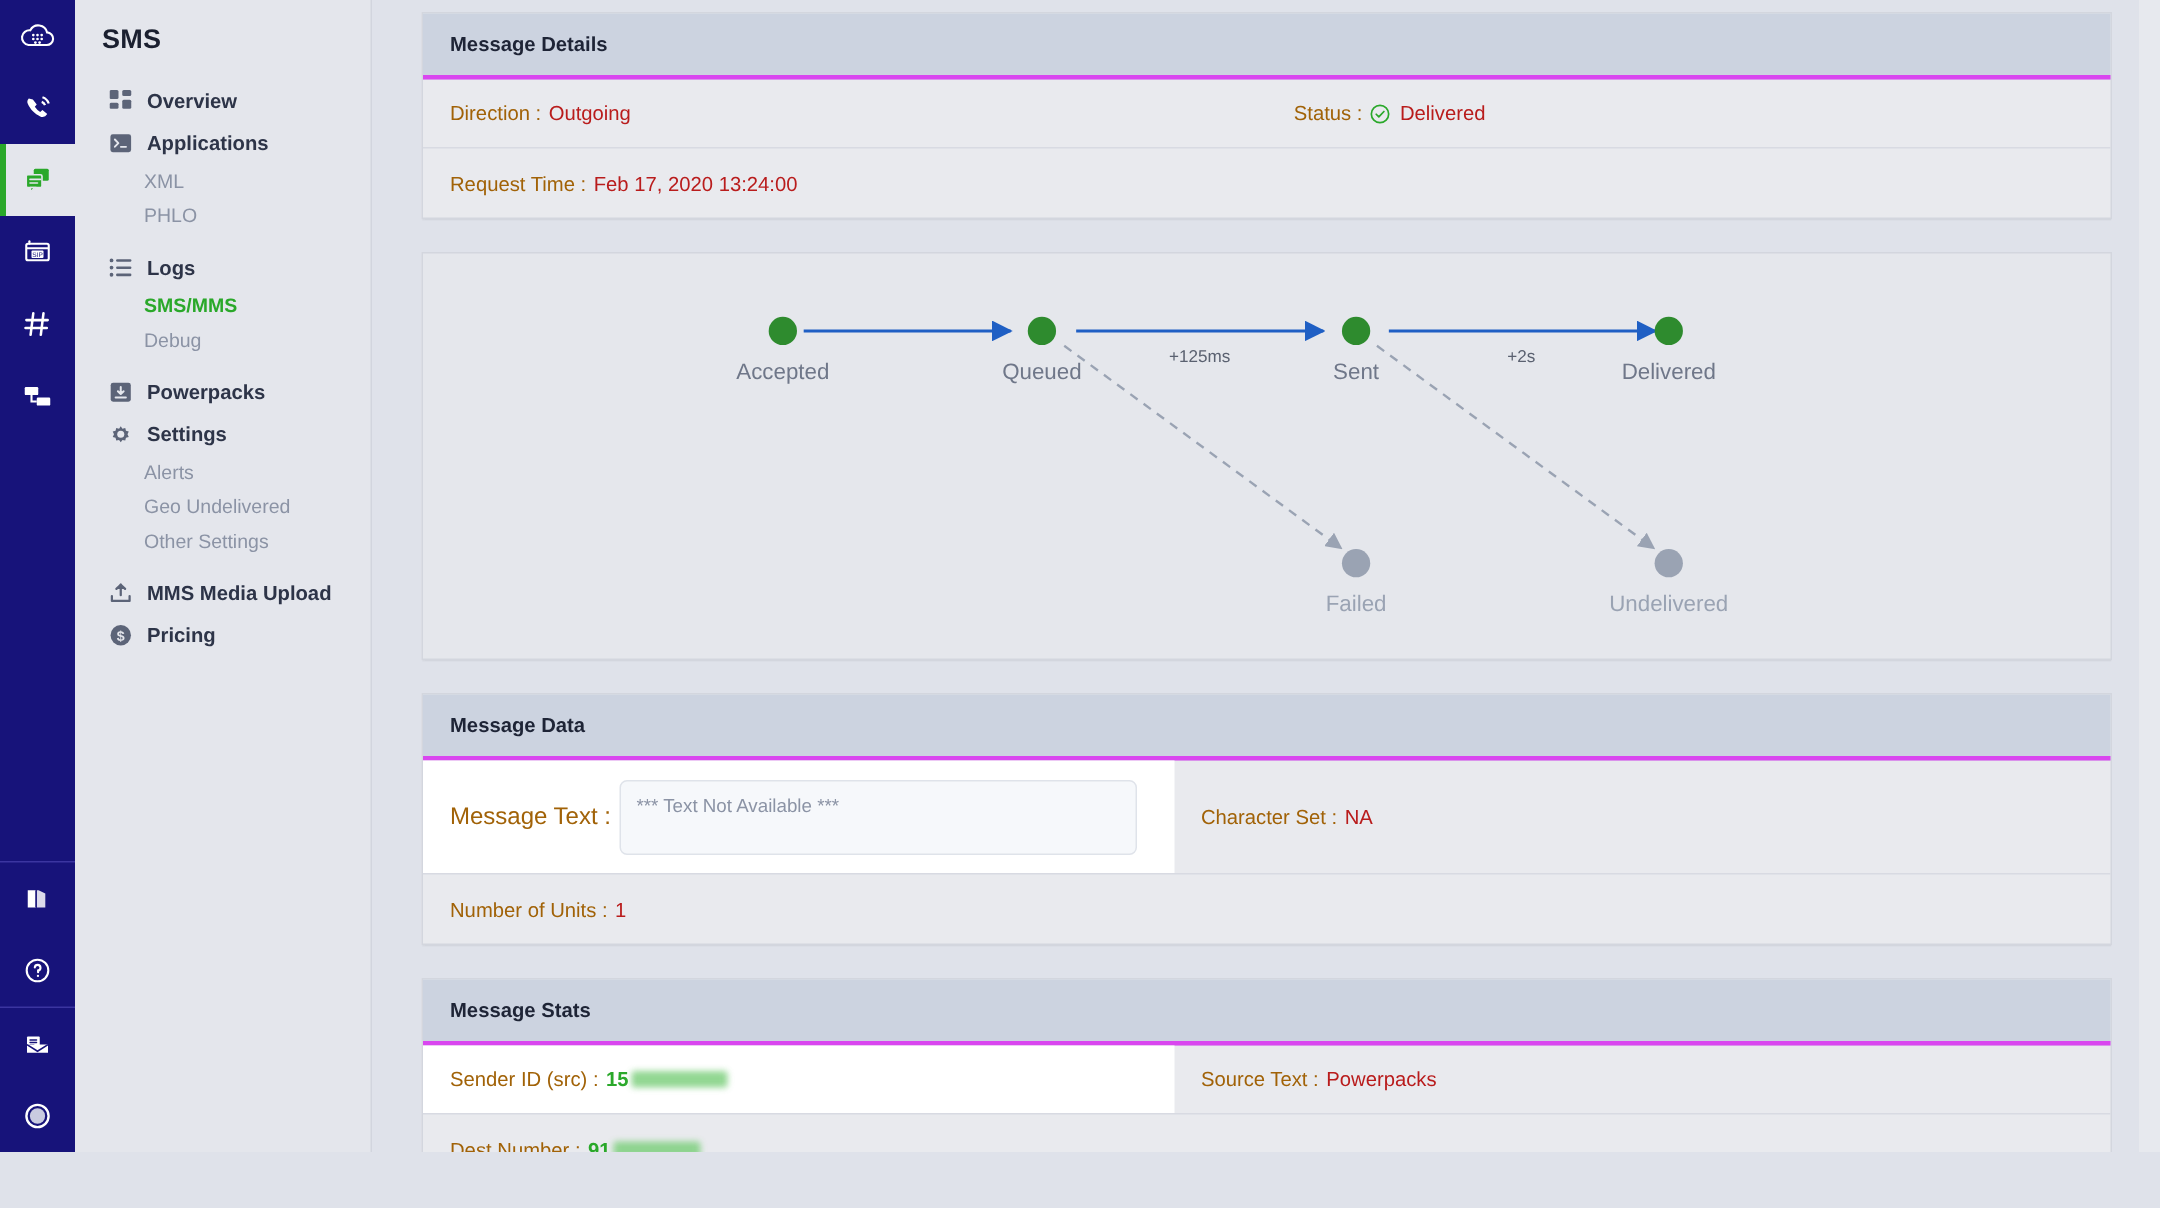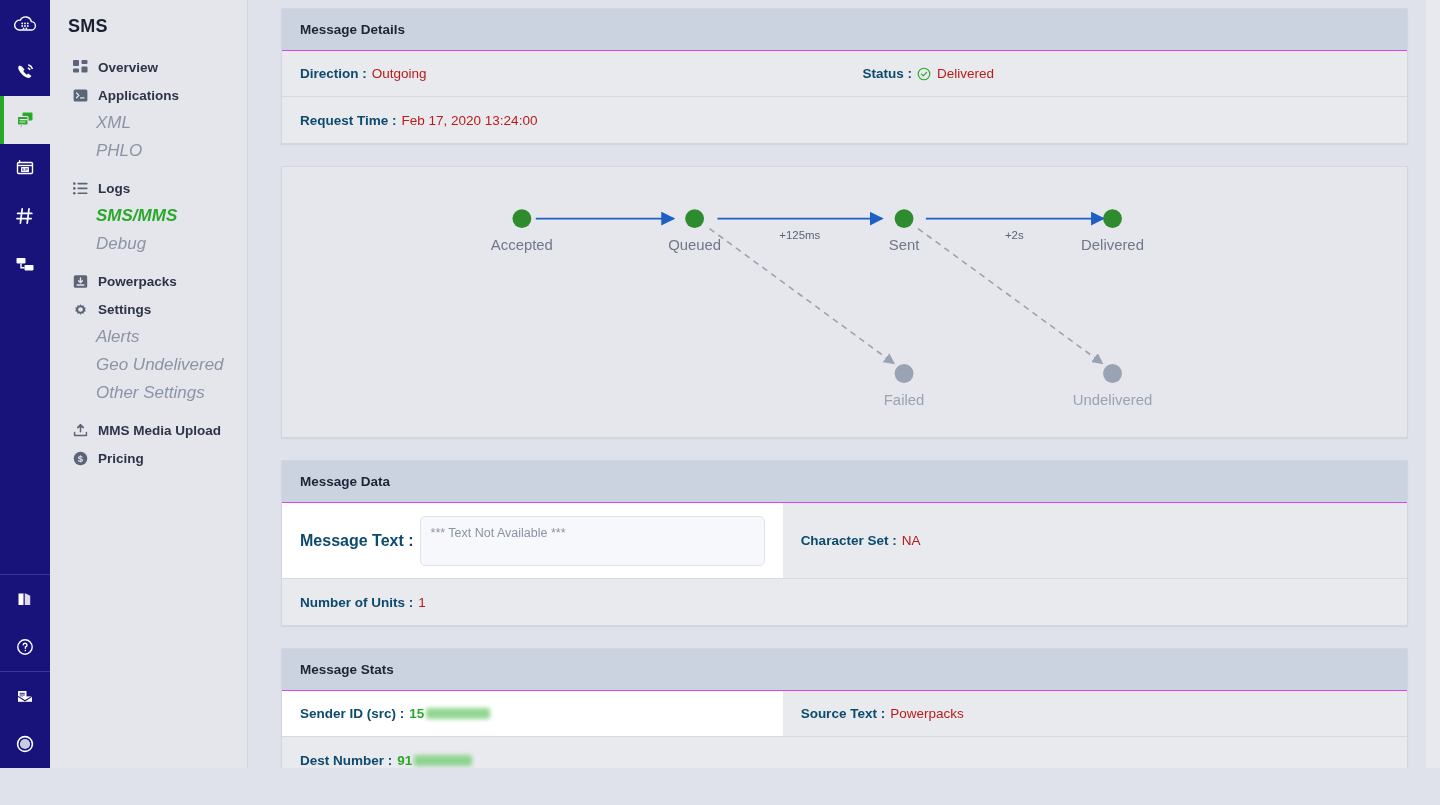--- a/index.html
+++ b/index.html
@@ -52,22 +52,22 @@
     display: flex; align-items: center; gap: 10px;
     padding: 6px 0 6px 22px;
     font-size: 13.5px; color: #2d3448; font-weight: bold;
     cursor: pointer;
     min-height: 25px;
   }
   .nav-item .ico { width: 16px; height: 16px; flex: 0 0 16px; display:flex; align-items:center; justify-content:center; }
   .nav-item .ico svg { display: block; }
   .nav-sub {
     padding: 4px 0 4px 46px;
-    font-size: 17px; color: #8b93a5; font-weight: normal;
-    cursor: pointer; min-height: 22px; font-style: italic;
+    font-size: 13px; color: #8b93a5; font-weight: normal;
+    cursor: pointer; min-height: 22px;
   }
   .nav-sub.active { color: #2aa82a; font-weight: bold; }
   .nav-gap { height: 9px; }
 
   
   .main {
     flex: 1 1 auto;
     background: #dfe2ea;
     padding: 8px 32px 0 33px;
     overflow: hidden;
@@ -76,38 +76,38 @@
   .panel {
     background: #e9eaee;
     border: 1px solid #d3d6de;
     margin-bottom: 22px;
     box-shadow: 0 1px 1px rgba(0,0,0,.05);
   }
   .panel-head {
     background: #ccd3e0;
     padding: 13px 18px;
     font-size: 13.5px; font-weight: bold; color: #1e2436;
-    border-bottom: 1px solid #d946ef;
+    border-bottom: 3px solid #d946ef;
   }
   .row {
     display: flex;
     border-bottom: 1px solid #d8dae2;
     min-height: 46px;
     align-items: stretch;
   }
   .row:last-child { border-bottom: none; }
   .cell {
     flex: 1 1 50%;
     display: flex; align-items: center;
     padding: 13px 18px;
     font-size: 13.5px;
   }
   .cell.white { background: #ffffff; flex: 0 0 44.5%; text-align: right; }
   .cell.grow { flex: 1 1 auto; }
-  .lbl { color: #0c4a6e; font-weight: bold; white-space: nowrap; }
+  .lbl { color: #a16207; font-weight: normal; white-space: nowrap; }
   .val { color: #b91c1c; font-weight: normal; margin-left: 5px; }
   .val.green { color: #2aa82a; font-weight: bold; }
 
   .status-wrap { display: flex; align-items: center; gap: 6px; margin-left: 5px; }
   .check-ico { width: 14px; height: 14px; display: block; }
 
   .redact {
     display: inline-block;
     height: 11px;
     background: #7fd07f;

